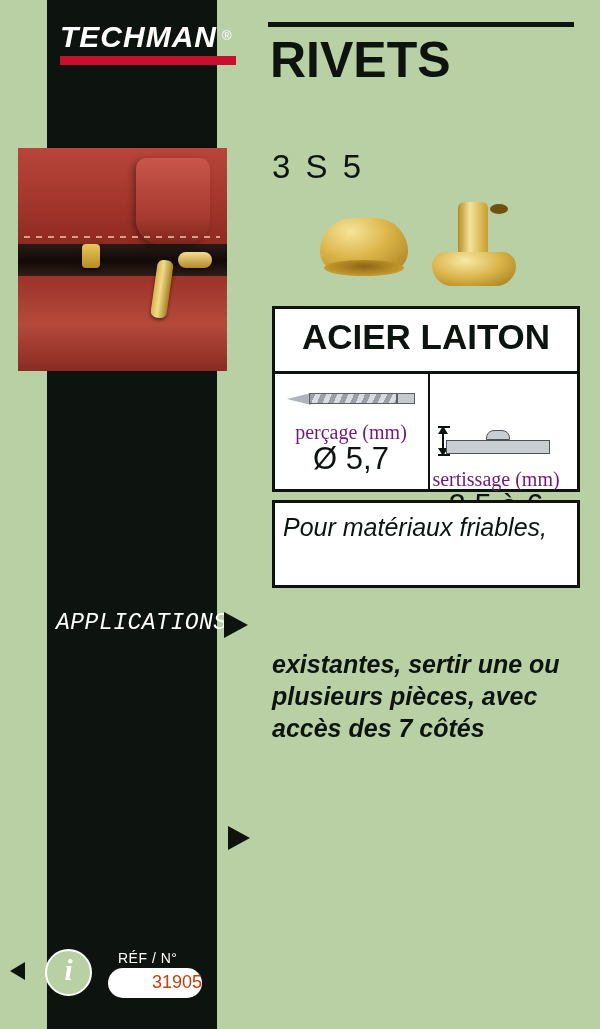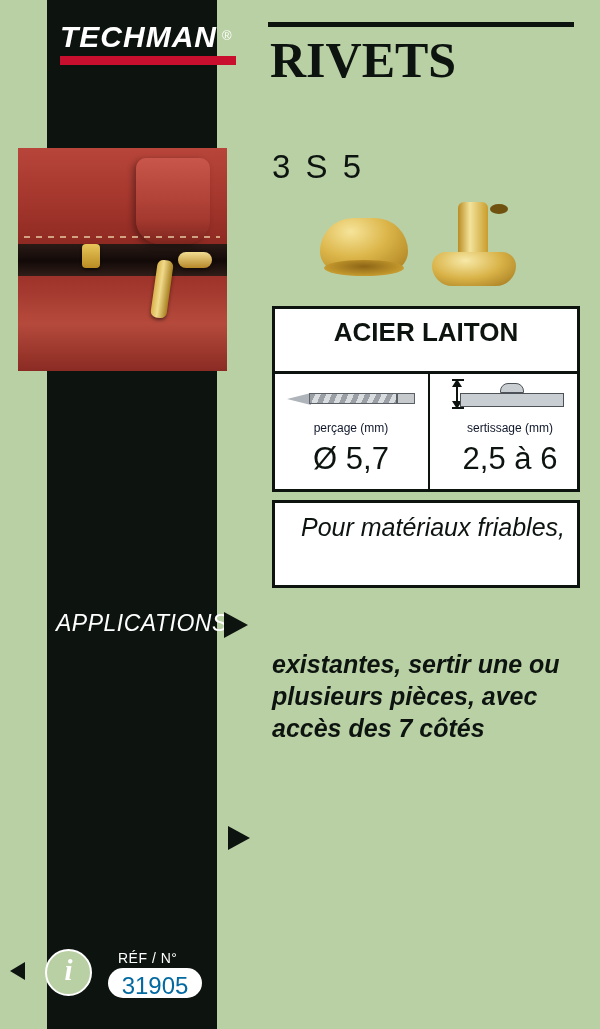--- a/index.html
+++ b/index.html
@@ -127,21 +127,21 @@
     left: 268px;
     top: 22px;
     width: 306px;
     height: 5px;
     background: #0d1410;
   }
   .title-main {
     position: absolute;
     left: 270px;
     top: 34px;
-    font-family: Liberation Serif, serif;
+    font-family: Liberation Sans, sans-serif;
     font-weight: bold;
     font-size: 50px;
     letter-spacing: 0px;
     color: #0d1410;
     line-height: 52px;
   }
   .title-sub {
     position: absolute;
     left: 270px;
     top: 96px;
@@ -225,21 +225,21 @@
     box-sizing: border-box;
   }
   .spec-title {
     position: absolute;
     left: 0;
     top: 8px;
     width: 100%;
     text-align: center;
     font-family: "Liberation Sans", sans-serif;
     font-weight: bold;
-    font-size: 26px;
+    font-size: 35px;
     letter-spacing: 0px;
     color: #0d1410;
   }
   .spec-divider {
     position: absolute;
     left: 0;
     top: 62px;
     width: 100%;
     height: 3px;
     background: #0d1410;
@@ -252,29 +252,29 @@
     height: 120px;
     background: #0d1410;
   }
   .spec-cell {
     position: absolute;
     top: 62px;
     width: 152px;
     height: 120px;
   }
   .spec-cell.left { left: 0; }
-  .spec-cell.right { left: 159px; }
+  .spec-cell.right { left: 145px; margin-top: 47px; }
   .spec-cap {
     position: absolute;
     top: 50px;
     width: 100%;
     text-align: center;
-    font-family: Liberation Sans, sans-serif;
-    font-size: 12px;
-    color: #0f172a;
+    font-family: Liberation Serif, serif;
+    font-size: 20px;
+    color: #701a75;
   }
   .spec-val {
     position: absolute;
     top: 70px;
     width: 100%;
     text-align: center;
     font-family: "Liberation Sans", sans-serif;
     font-size: 31px;
     color: #0d1410;
   }
@@ -349,37 +349,37 @@
     left: 272px;
     top: 500px;
     width: 308px;
     height: 88px;
     background: #ffffff;
     border: 3px solid #0d1410;
     box-sizing: border-box;
   }
   .note-text {
     position: absolute;
-    left: 26px;
+    left: 8px;
     top: 8px;
     right: 8px;
     font-family: "Liberation Sans", sans-serif;
     font-style: italic;
     font-size: 25px;
     line-height: 33px;
     color: #0d1410;
   }
   
   .label-applications {
     position: absolute;
     left: 56px;
     top: 610px;
     width: 160px;
     text-align: right;
-    font-family: Liberation Sans, sans-serif;
+    font-family: Liberation Mono, monospace;
     font-style: italic;
     font-size: 23px;
     letter-spacing: .5px;
     color: #ffffff;
   }
   .arrow-apps {
     position: absolute;
     left: 224px;
     top: 612px;
     width: 0; height: 0;
@@ -489,24 +489,24 @@
     top: 968px;
     width: 94px;
     height: 30px;
     border-radius: 16px;
     background: #ffffff;
   }
   .ref-pill span {
     position: absolute;
     left: 0; top: 4px;
     width: 100%;
-    text-align: center;
-    font-family: "Liberation Sans", sans-serif;
-    font-size: 24px;
-    color: #0369a1;
+    text-align: right;
+    font-family: "Liberation Sans", sans-serif;
+    font-size: 18px;
+    color: #c2410c;
   }
 </style>
 </head>
 <body>
 
 <div class="card">
 
   <div class="dark-band"></div>
 
   <div class="brand">

